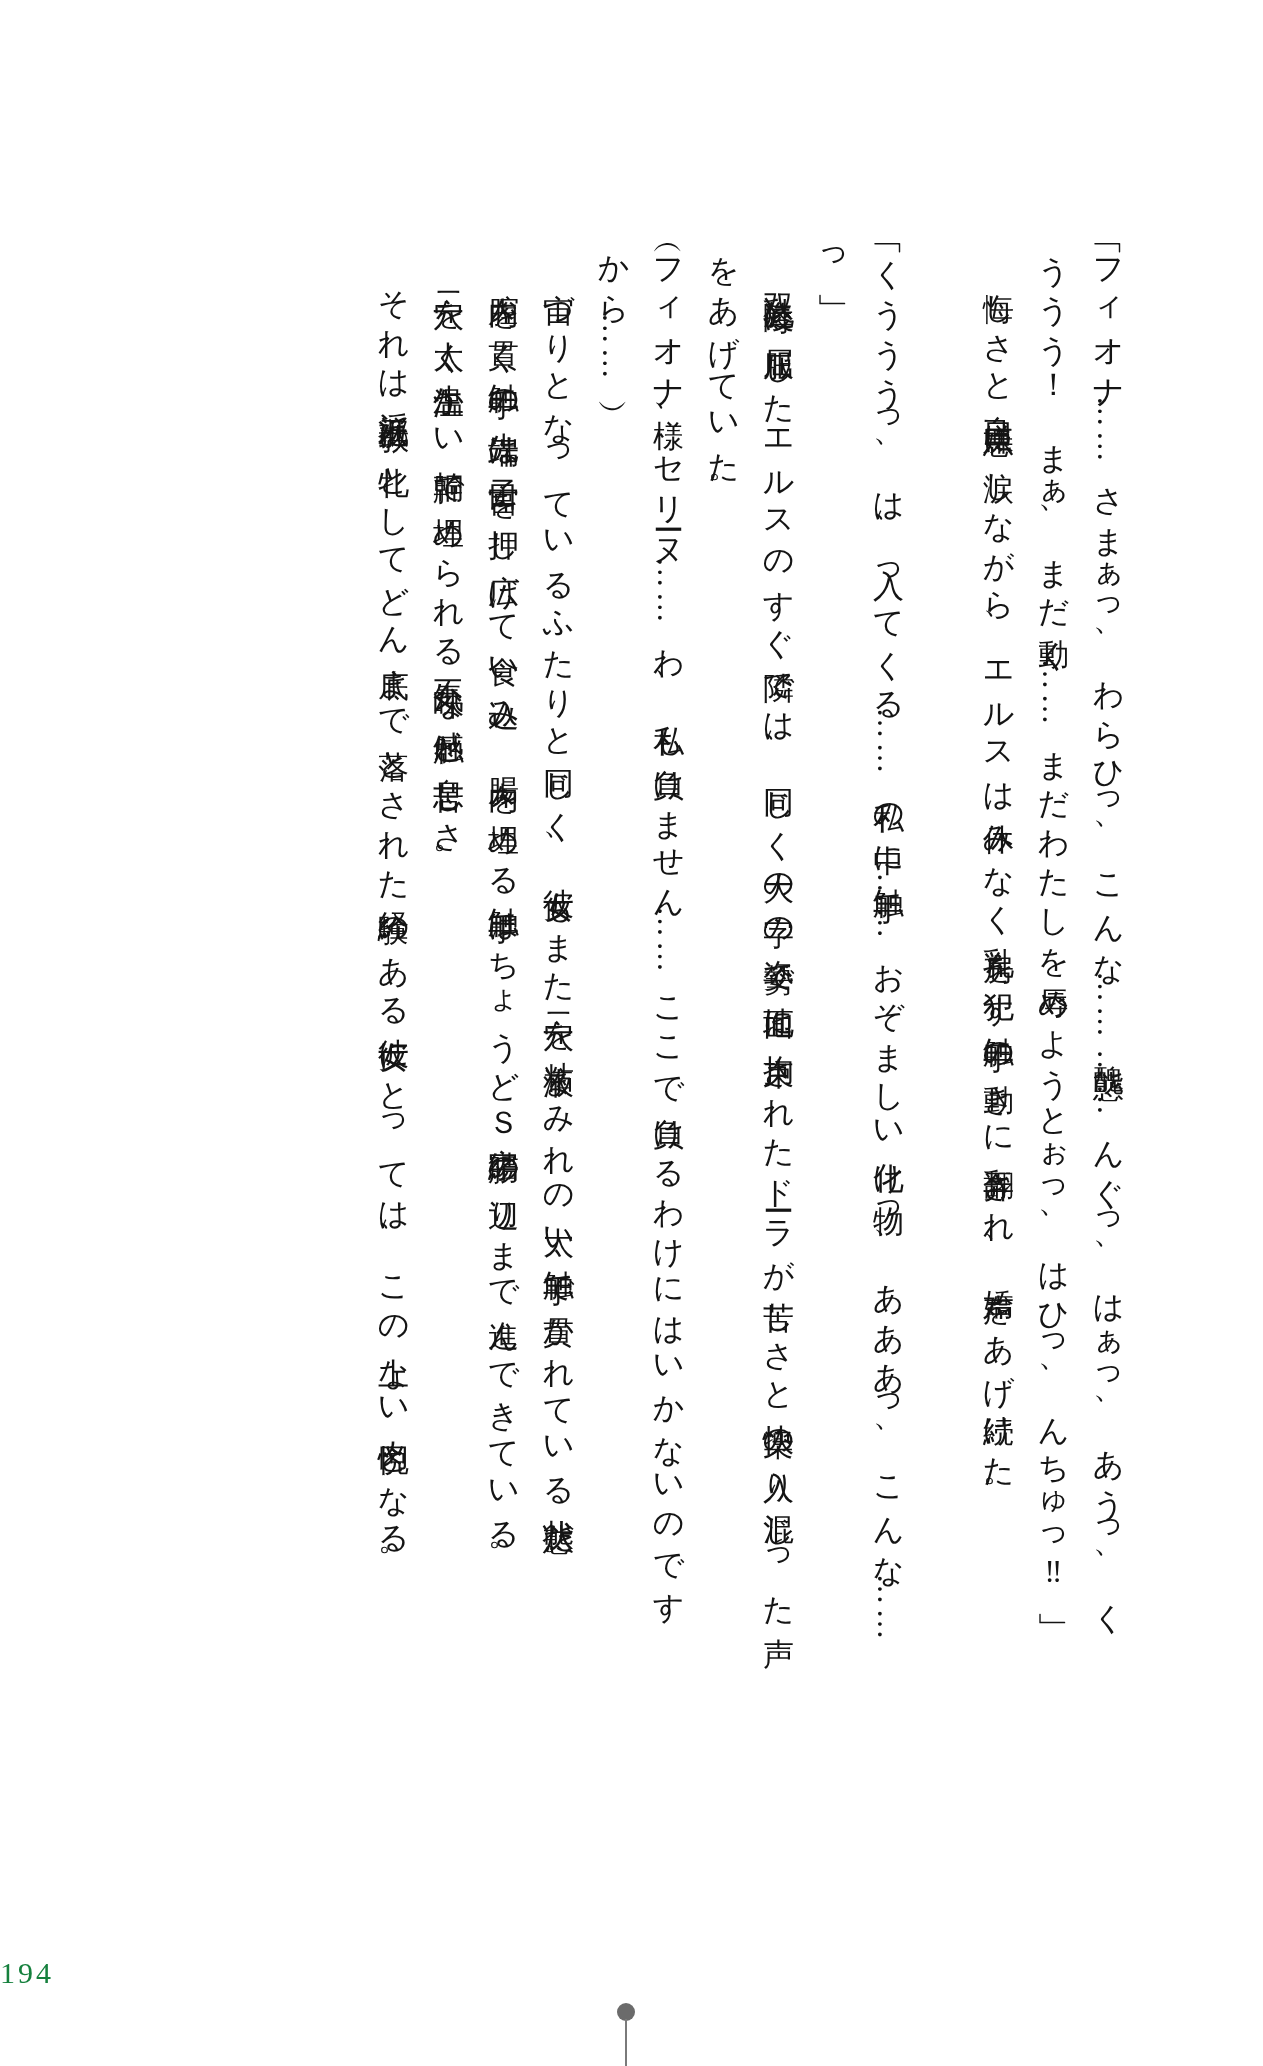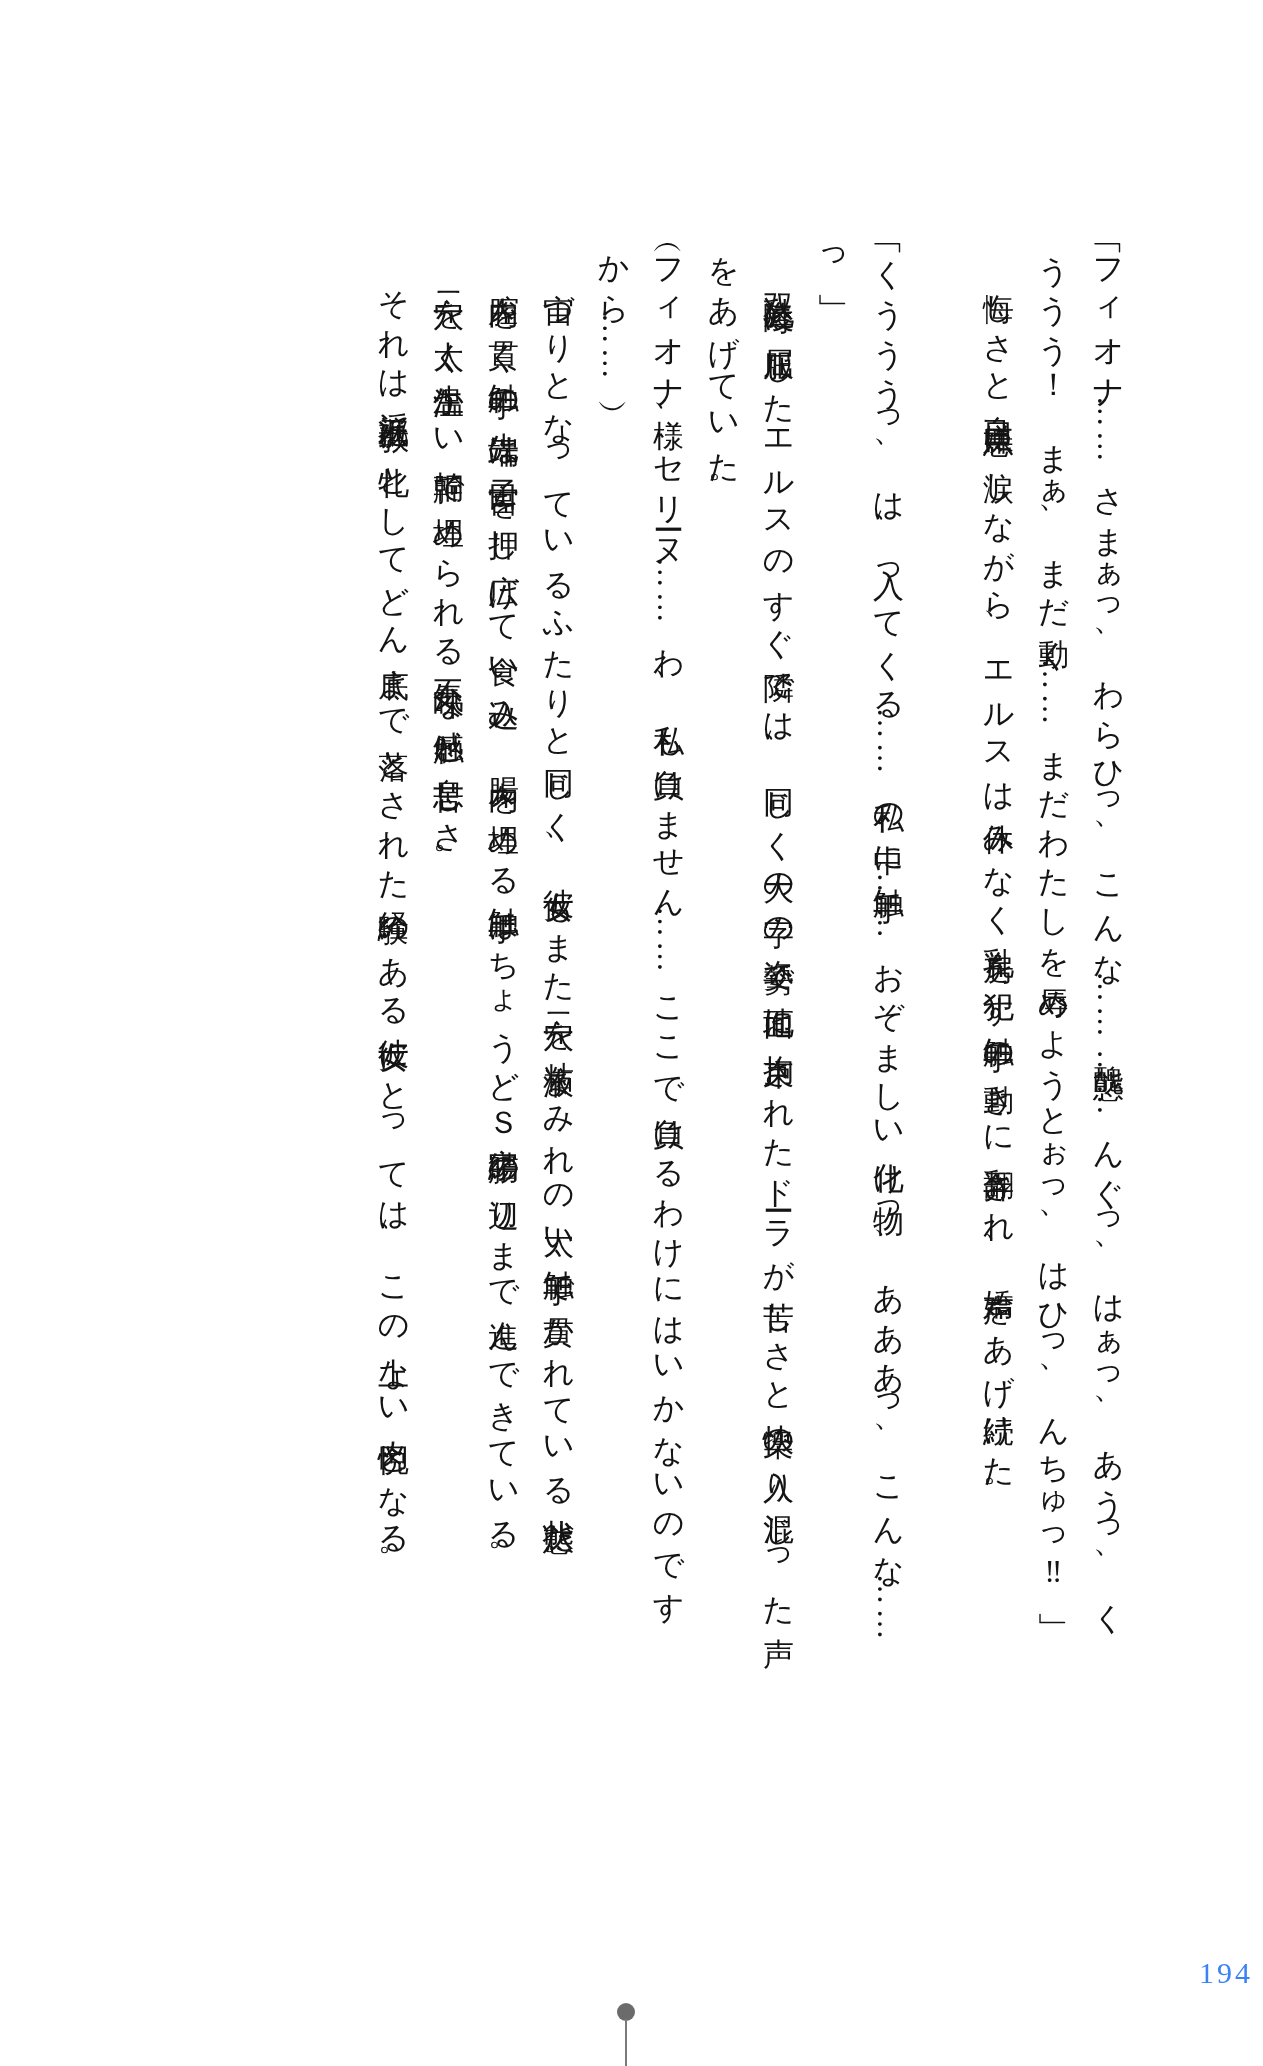--- a/index.html
+++ b/index.html
@@ -39,24 +39,24 @@
   }
   .text-block p.blank {
     width: 55px; 
   }
   
   .page-number {
     position: absolute;
     top: 1956px;
     left: 0;
     width: 1253px; 
-    text-align: right;
+    text-align: left;
     font-size: 30px;
     letter-spacing: 3px;
-    color: #3b82f6;
+    color: #15803d;
   }
   .ornament-dot {
     position: absolute;
     top: 2003px;
     left: 617px;
     width: 18px;
     height: 18px;
     border-radius: 50%;
     background: #6b6b6b;
   }

